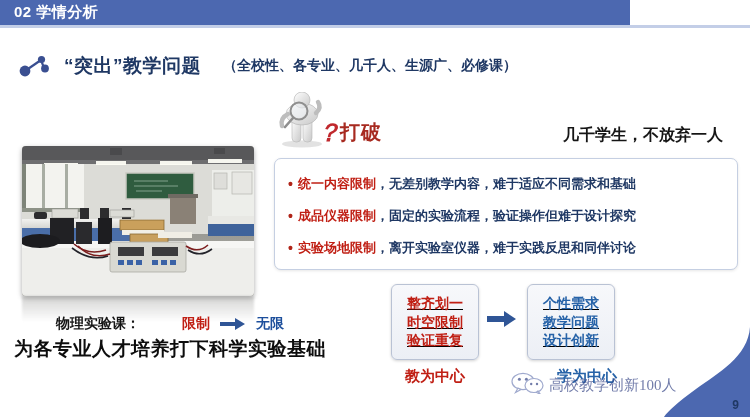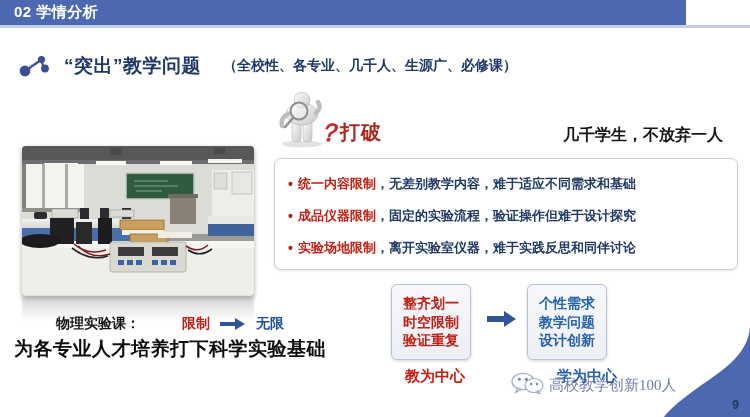--- a/index.html
+++ b/index.html
@@ -5,21 +5,21 @@
   * { margin:0; padding:0; box-sizing:border-box; }
   html,body { width:750px; height:417px; overflow:hidden; }
   body {
     font-family:"Liberation Sans","DejaVu Sans",sans-serif;
     background:#ffffff;
     position:relative;
   }
 
   
   #header-bar{
-    position:absolute; left:0; top:0; width:686px; height:25px;
+    position:absolute; left:0; top:0; width:630px; height:25px;
     background:#4c68b0;
     display:flex; align-items:center;
   }
   #header-title{
     color:#ffffff; font-size:15px; font-weight:bold;
     letter-spacing:.5px; padding-left:14px;
   }
   #header-underline{
     position:absolute; left:0; top:25px; width:750px; height:3px;
     background:#c3cee7;
@@ -100,26 +100,27 @@
 
   #foundation-line{
     position:absolute; left:14px; top:336px;
     color:#0d0d0d; font-size:19px; font-weight:bold; letter-spacing:.5px;
     white-space:nowrap;
     text-align:center;
   }
 
   
   .cmp-box{
-    position:absolute; width:80px; height:76px;
+    position:absolute; width:88px; height:76px;
     border:1px solid #b9c2d4; border-radius:6px;
     background:linear-gradient(to bottom,#f7f8fb,#eceff5);
     box-shadow:0 1px 3px rgba(0,0,0,.18);
     display:flex; flex-direction:column; align-items:center; justify-content:center;
     line-height:1.32;
+    text-decoration:underline;
   }
   #box-teach{ left:391px; top:284px; }
   #box-learn{ left:527px; top:284px; }
   .cmp-line{ font-size:14px; font-weight:bold; white-space:nowrap; }
   .cmp-red{ color:#c01f14; }
   .cmp-blue{ color:#2763a8; }
   .cmp-caption{
     position:absolute; font-size:15px; font-weight:bold; white-space:nowrap;
   }
   #caption-teach{ left:389px; top:367px; color:#c01f14; width:92px; text-align:center;}

